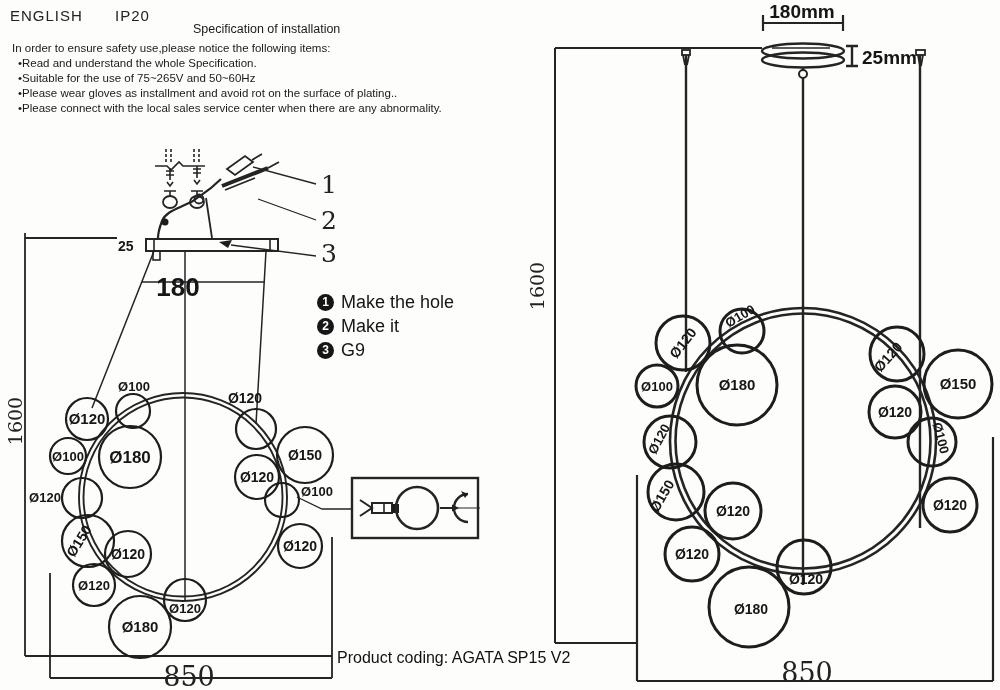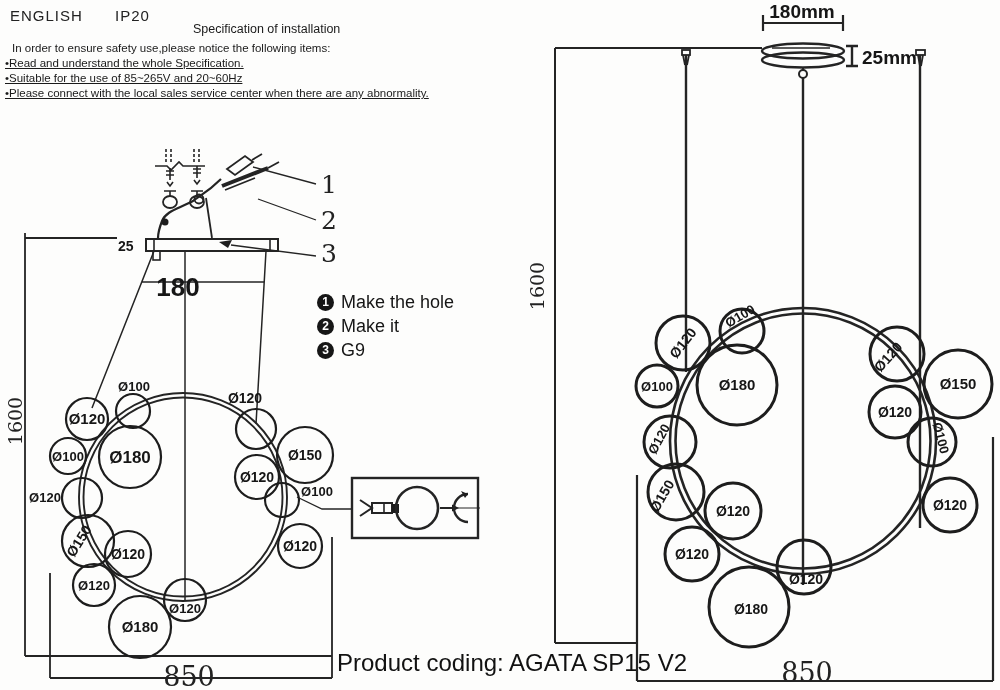--- a/index.html
+++ b/index.html
@@ -9,43 +9,44 @@
   .hdr{font-size:15px;letter-spacing:1px;color:#222;}
   .spec-title{font-size:12.5px;}
   .spec-intro{font-size:11.5px;text-align:right;}
   .spec-item{position:relative;font-size:11.5px;line-height:15px;}
   .steps{position:absolute;left:317px;top:290px;}
   .step-row{display:flex;align-items:center;height:24px;}
   .badge{width:17px;height:17px;border-radius:50%;background:#161616;color:#fff;
          font-size:12px;font-weight:bold;display:flex;align-items:center;justify-content:center;
          margin-right:7px;flex:0 0 auto;}
   .step-label{font-size:18px;color:#161616;text-align:right;}
-  .product-coding{font-size:24px;color:#111;text-align:right;}
+  .product-coding{font-size:16px;color:#111;text-align:right;}
   svg{position:absolute;left:0;top:0;}
   .ln{stroke:#242424;fill:none;}
   .sphere{fill:none;stroke:#1d1d1d;}
   .front .sphere{stroke-width:2.2;}
   .side .sphere{stroke-width:3;}
   .sphere-label{font-family:"Liberation Sans",sans-serif;font-weight:bold;fill:#161616;text-anchor:middle;}
   .dim-serif{font-family:"DejaVu Serif",serif;fill:#222;}
   .dim-sans{font-family:"Liberation Sans",sans-serif;font-weight:bold;fill:#161616;}
 </style>
 </head>
 <body>
 
 <div class="page">
 
   <div class="abs hdr" style="left:10px;top:7px;">ENGLISH</div>
   <div class="abs hdr" style="left:115px;top:7px;">IP20</div>
 
   <div class="abs spec-title" style="left:157px;top:22px;margin-left:36px;">Specification of installation</div>
   <div class="abs spec-intro" style="left:12px;top:42px;">In order to ensure safety use,please notice the following items:</div>
-  <div class="abs" style="left:5px;top:56px;text-decoration:underline;">
+  <div class="abs" style="left:18px;top:56px;">
     <div class="spec-item">•Read and understand the whole Specification.</div>
-    <div class="spec-item">•Suitable for the use of 85~265V and 20~60Hz</div>
+    <div class="spec-item">•Suitable for the use of 75~265V and 50~60Hz</div>
+    <div class="spec-item">•Please wear gloves as installment and avoid rot on the surface of plating..</div>
     <div class="spec-item">•Please connect with the local sales service center when there are any abnormality.</div>
   </div>
 
   <div class="steps">
     <div class="step-row">
       <span class="badge">1</span>
       <span class="step-label">Make the hole</span>
     </div>
     <div class="step-row">
       <span class="badge">2</span>

